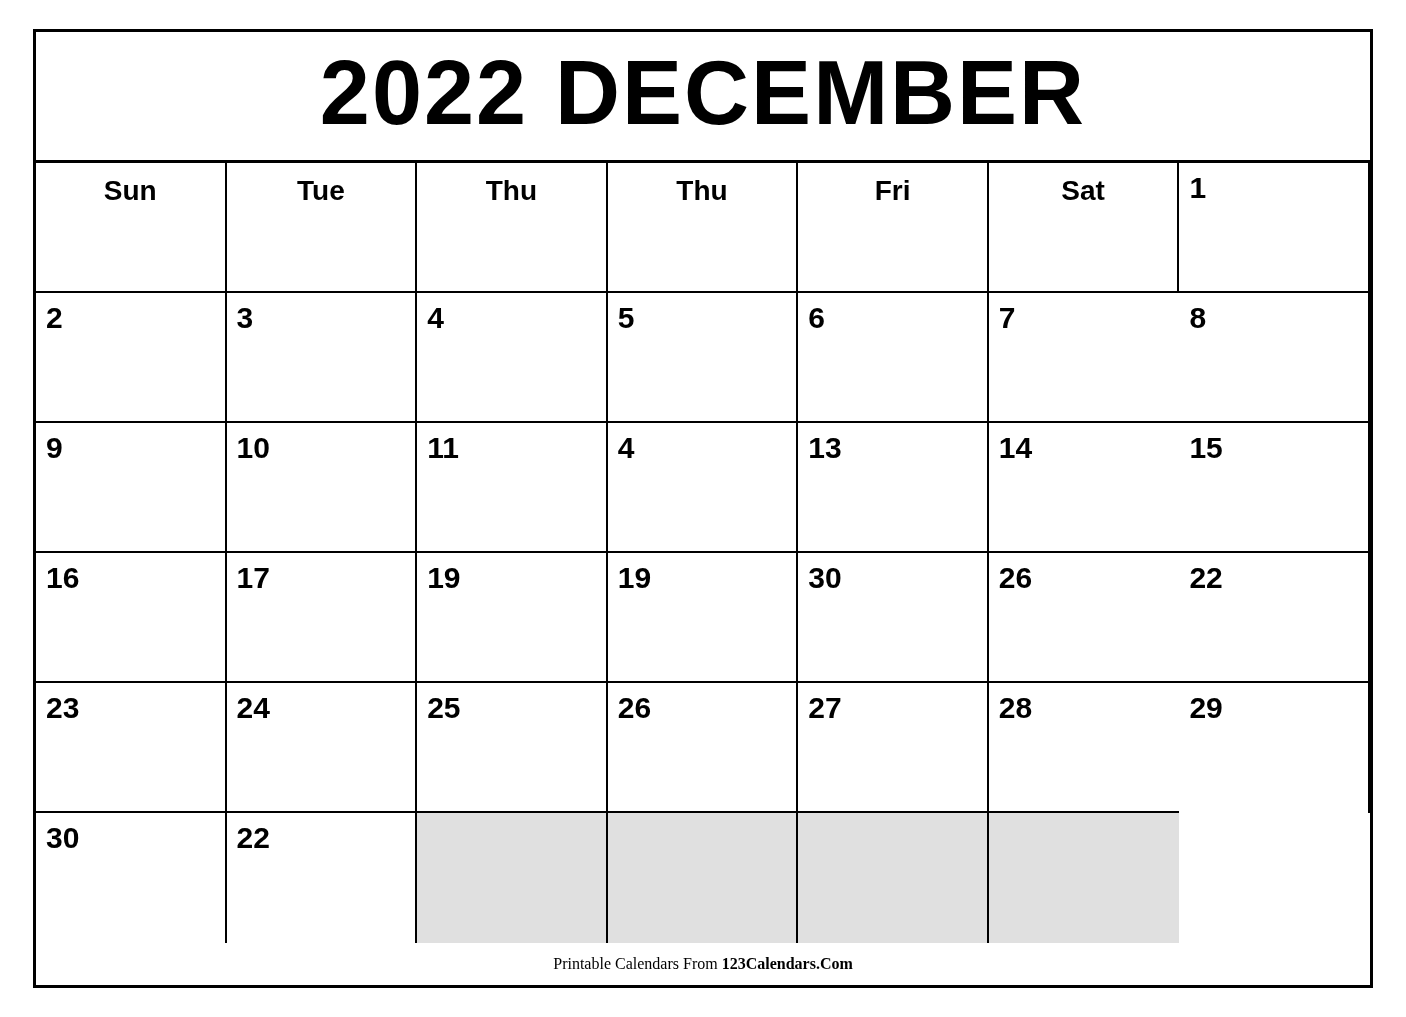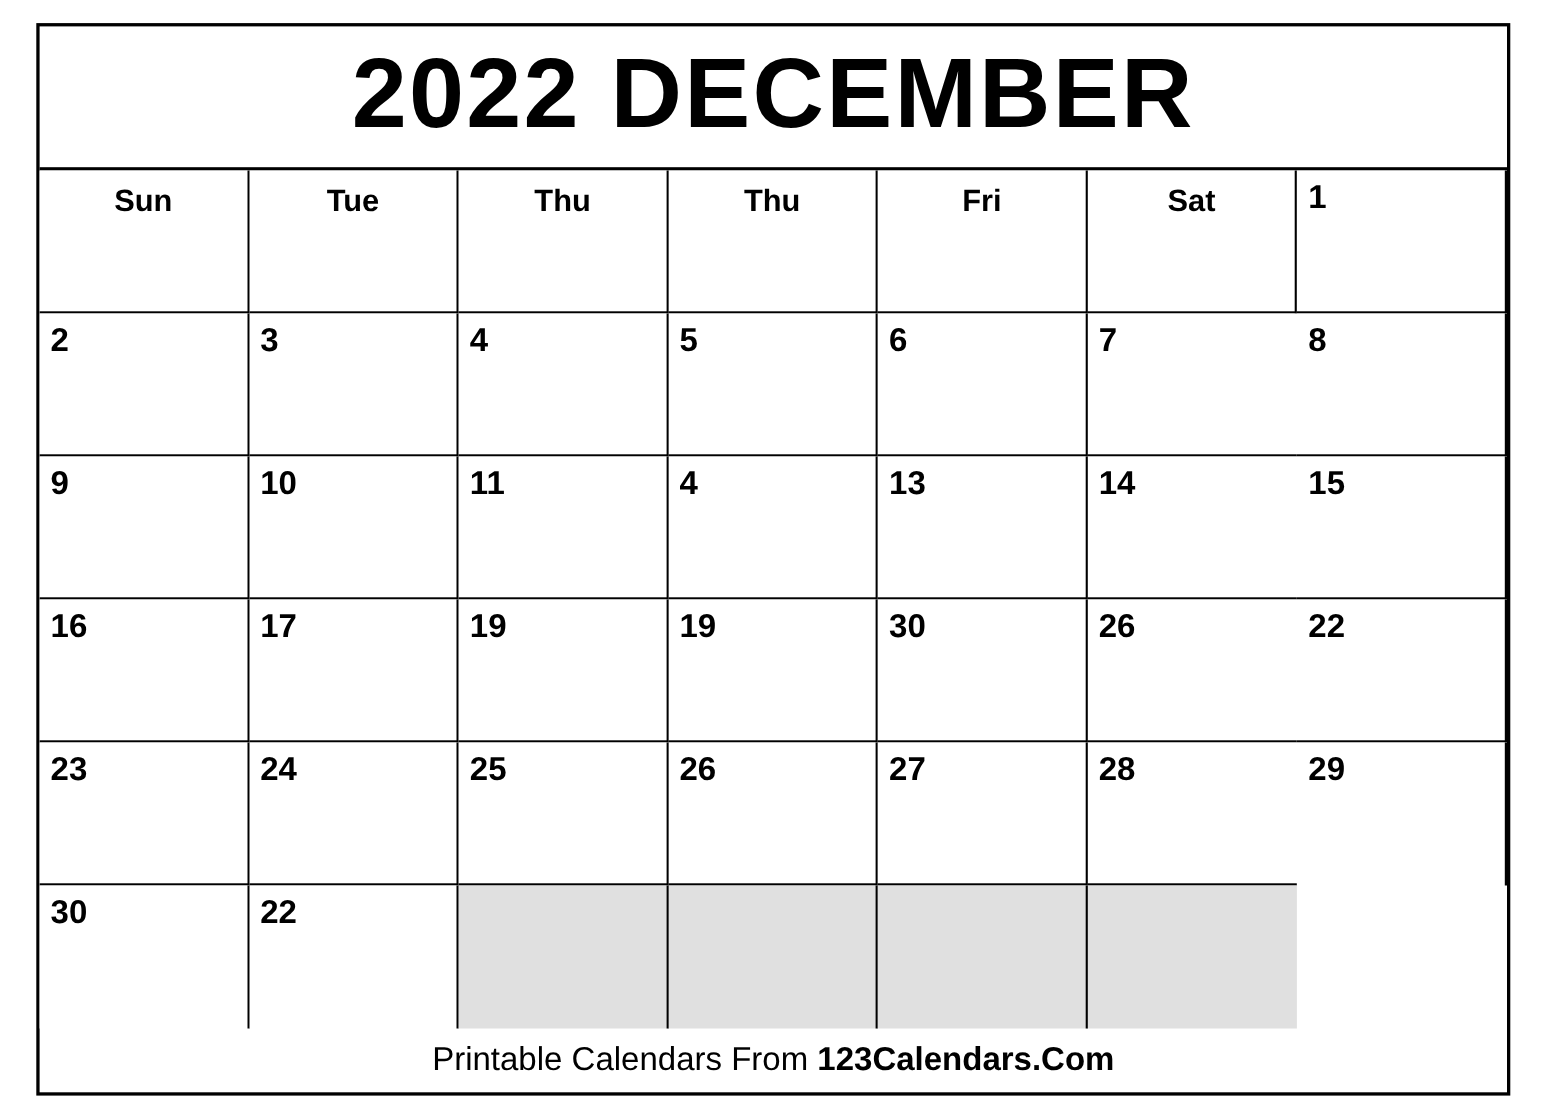--- a/index.html
+++ b/index.html
@@ -72,23 +72,23 @@
       background: #e0e0e0;
     }
 
     .week-row:last-child .day-cell {
       border-bottom: none;
     }
 
     .footer {
       text-align: center;
       padding: 12px 0;
-      font-size: 30px;
+      font-size: 16px;
       color: #000;
-      font-family: Liberation Sans, sans-serif;
+      font-family: Liberation Serif, serif;
     }
 
     .footer-bold {
       font-weight: bold;
     }
   </style>
 </head>
 <body>
 
 <div>

